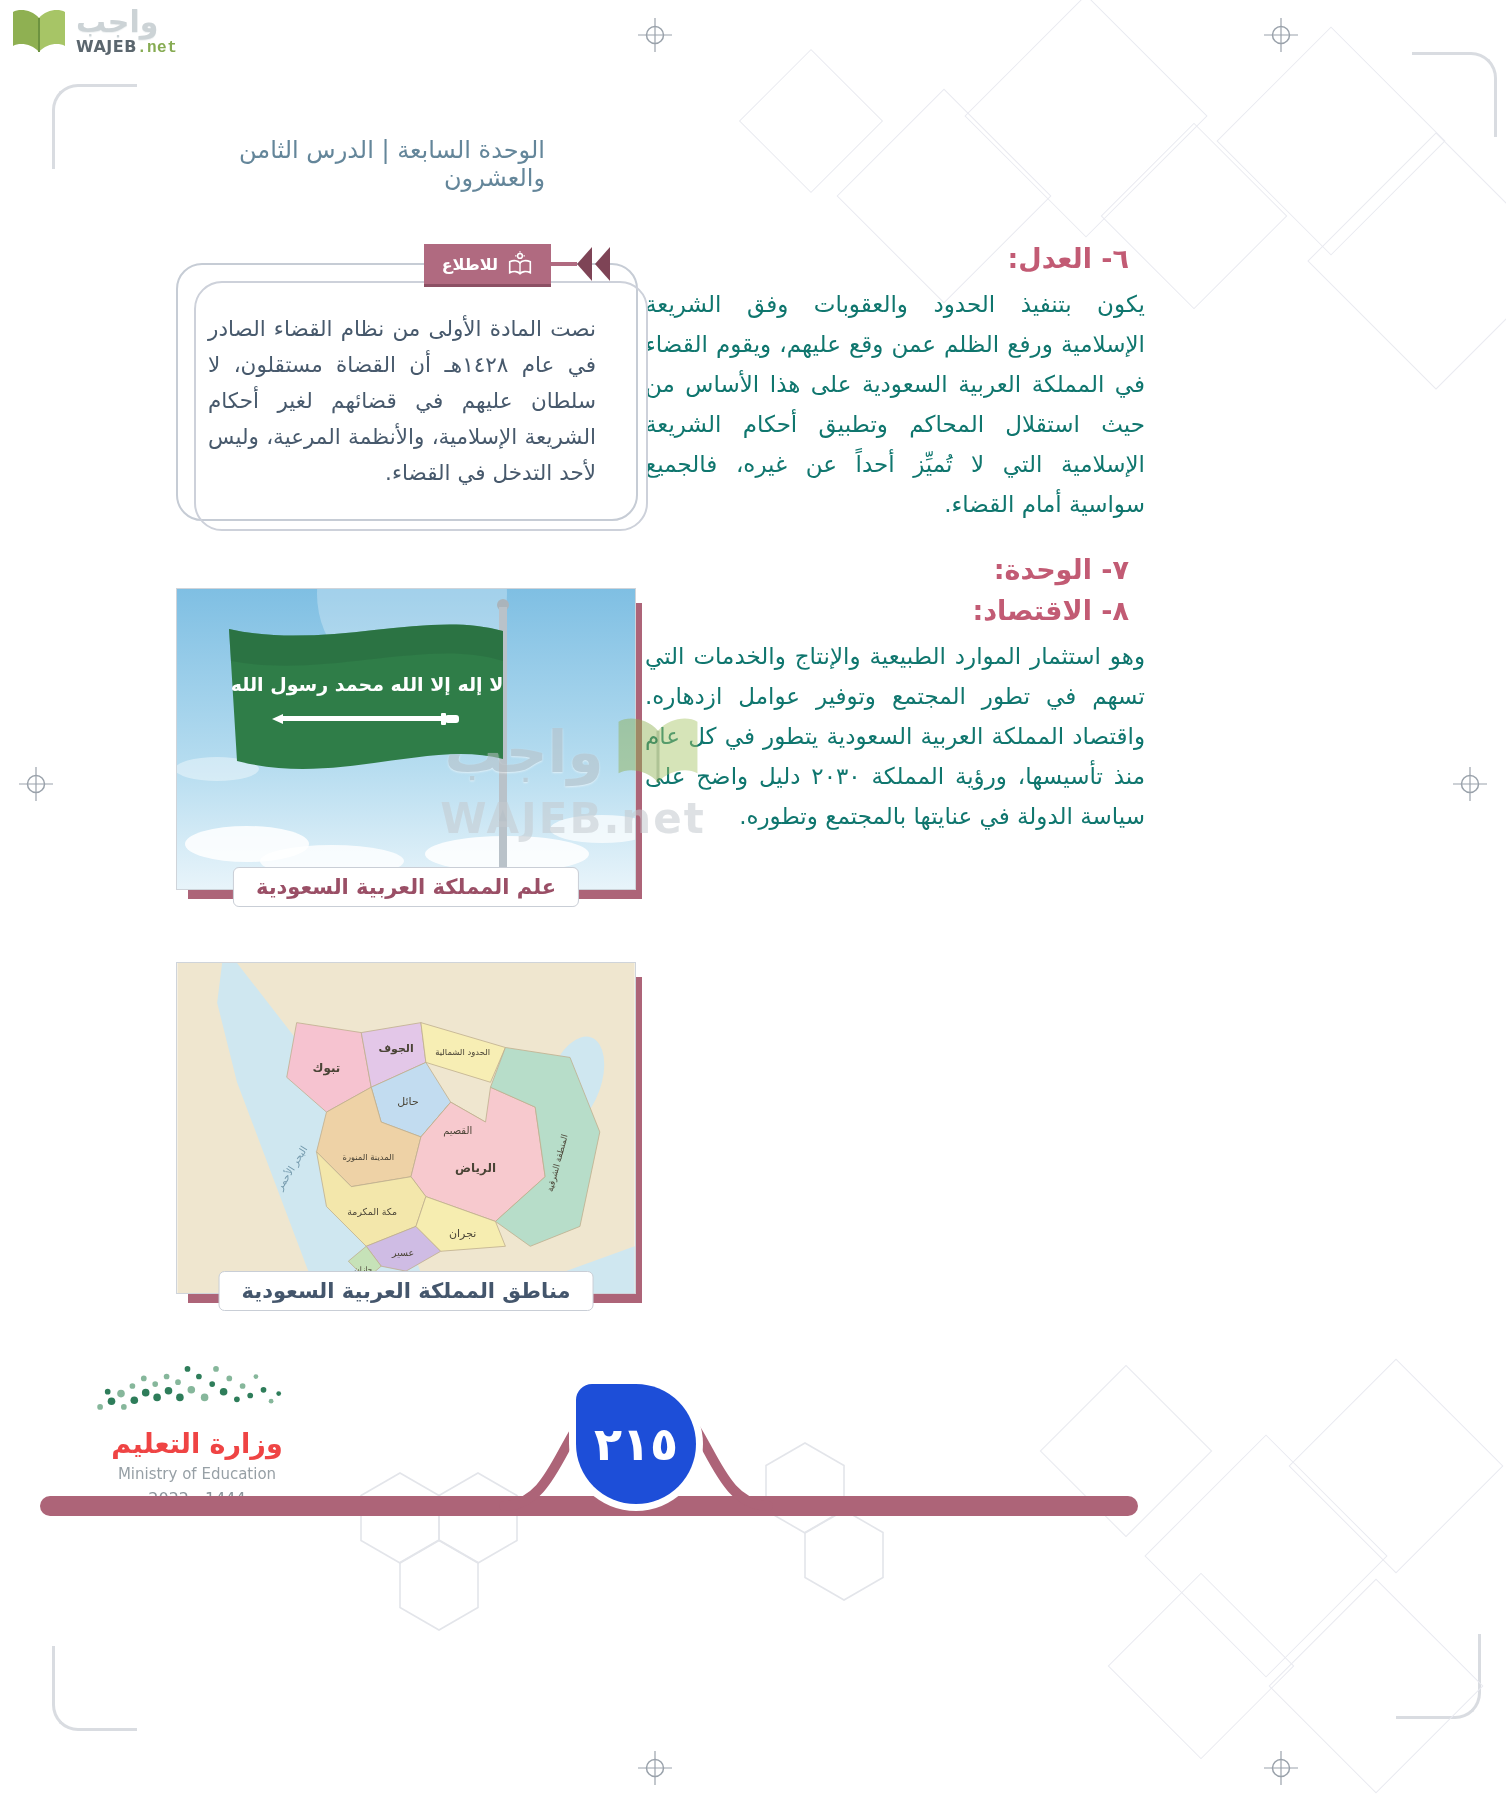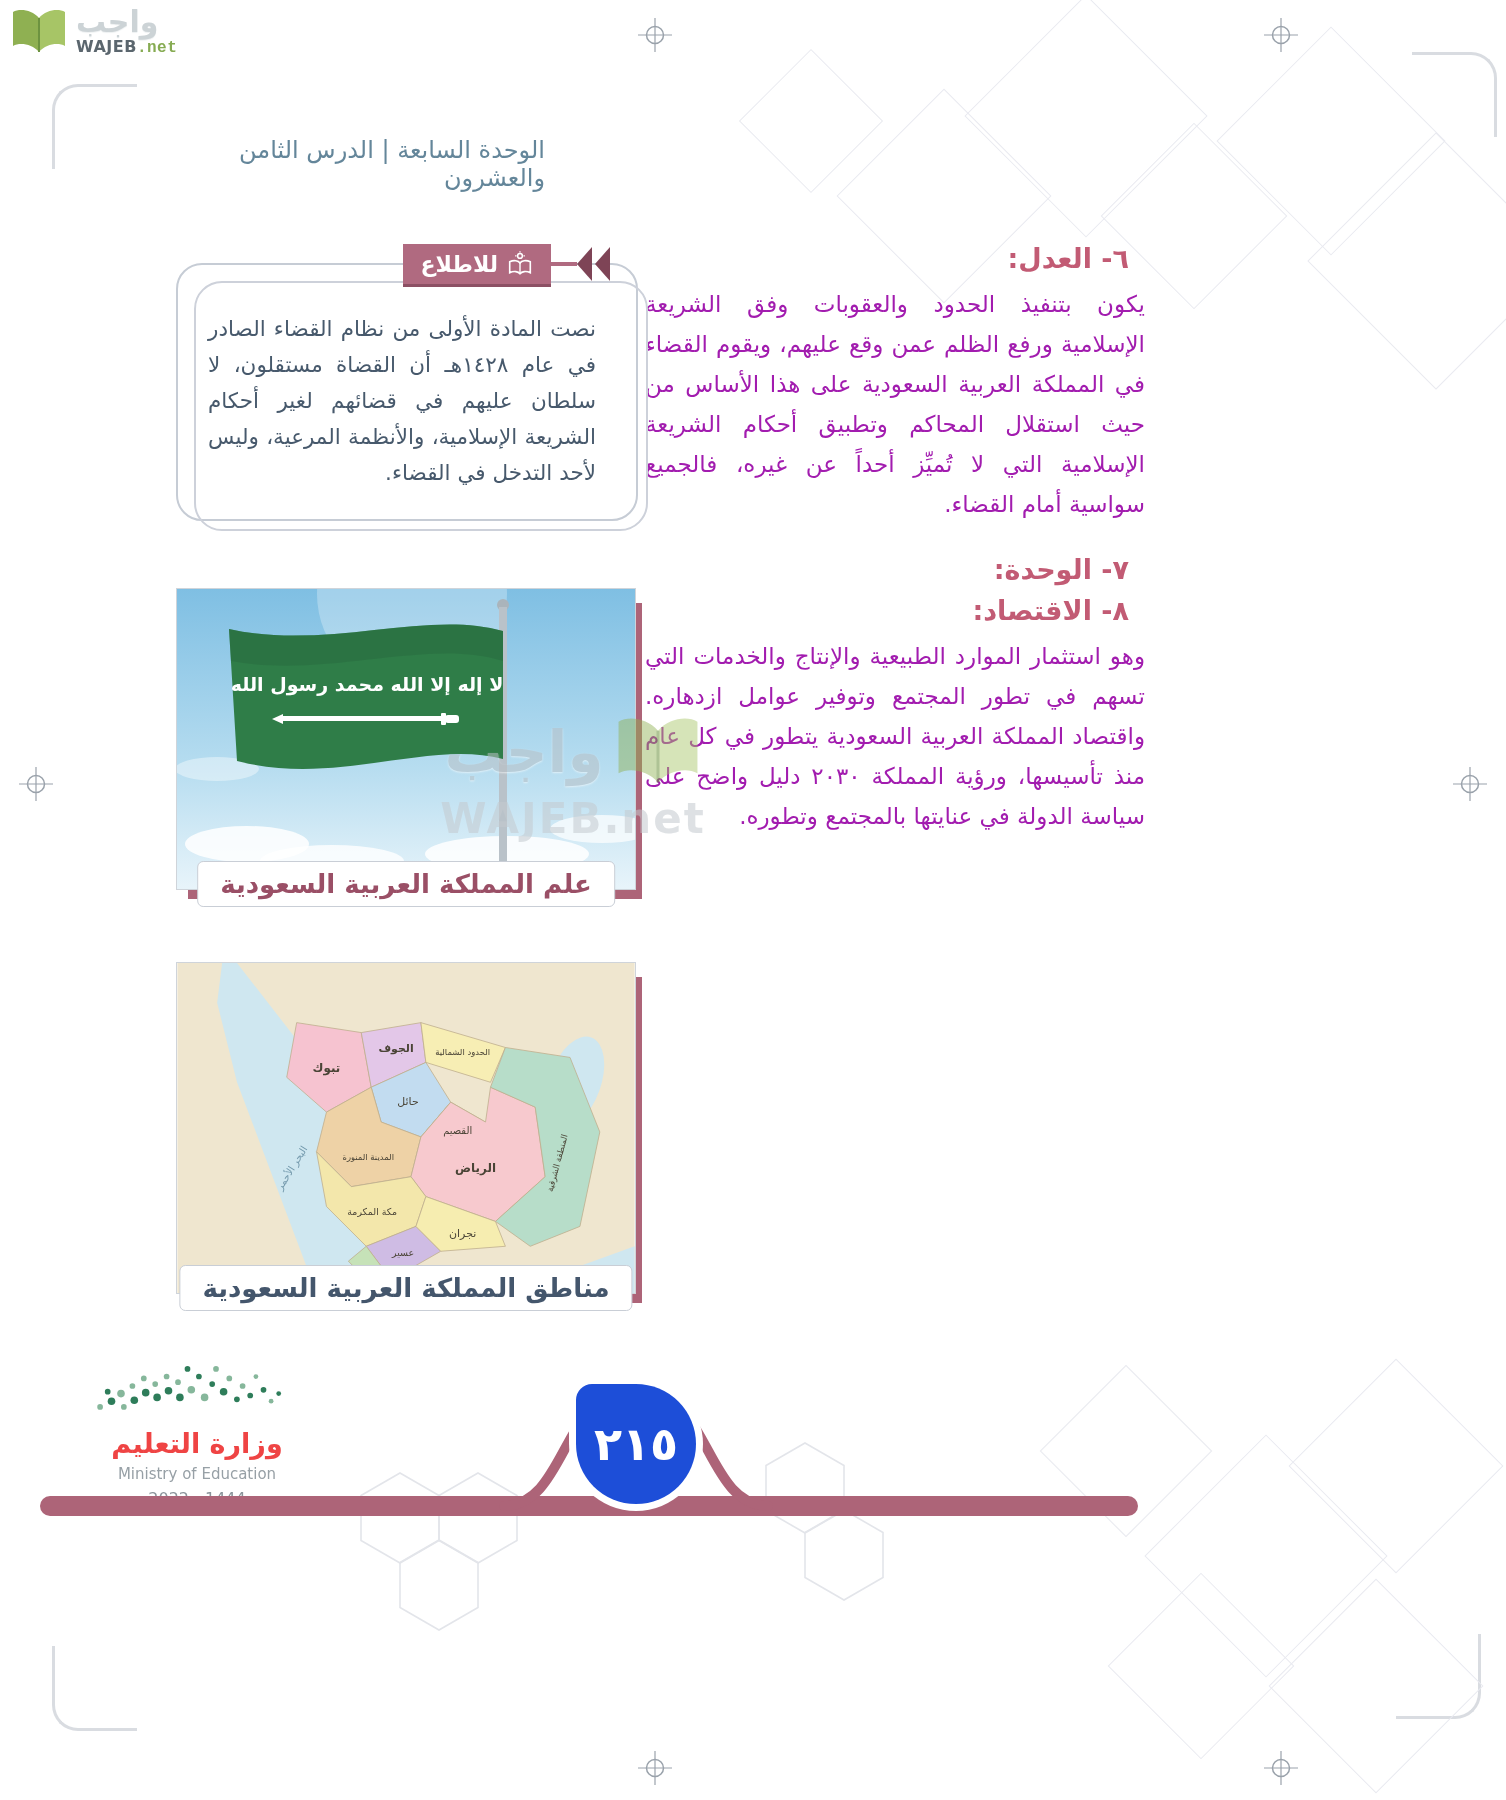--- a/index.html
+++ b/index.html
@@ -22,45 +22,45 @@
   .wl-en{font-size:16px;font-weight:bold;color:#5b666e;letter-spacing:.5px;}
   .wl-en .tld{color:#86ab52;font-family:Liberation Mono, monospace;}
 
   
   .breadcrumb{position:absolute;left:165px;top:136px;width:380px;direction:rtl;text-align:right;
               font-size:24px;color:#64869a;letter-spacing:.3px;z-index:1;}
 
   
   .col-text{position:absolute;left:645px;top:243px;width:500px;direction:rtl;z-index:1;}
   .sec h2{margin:0 16px 10px 0;font-size:27px;font-weight:bold;color:#c25b74;}
-  .sec p{margin:0 0 30px 0;font-size:23px;line-height:40px;color:#a21caf;
+  .sec p{margin:0 0 30px 0;font-size:23px;line-height:40px;color:#0f766e;
          text-align:justify;text-align-last:right;}
 
   
   .callout{position:absolute;left:176px;top:263px;width:458px;background:#fff;
            border:2px solid #c6ccd5;border-radius:26px;z-index:1;isolation:isolate;}
   .callout::after{content:"";position:absolute;left:16px;top:16px;right:-12px;bottom:-12px;
            border:2px solid #cdd1da;border-radius:28px;z-index:-1;}
   .callout-tab{position:absolute;top:-21px;right:26px;display:flex;align-items:center;z-index:2;}
   .tab-badge{display:flex;direction:rtl;align-items:center;gap:9px;background:#b06a80;color:#fff;
-             padding:7px 18px;font-size:22px;font-weight:bold;box-shadow:0 3px 0 #8c5064;}
+             padding:7px 18px;font-size:16px;font-weight:bold;box-shadow:0 3px 0 #8c5064;}
   .tab-line{width:26px;height:4px;background:#b06a80;}
   .chevrons{display:flex;gap:3px;}
   .chevrons i{display:block;width:15px;height:34px;background:#7e4456;
               clip-path:polygon(100% 0,100% 100%,0 50%);}
   .callout-body{margin:0;padding:46px 40px 28px 30px;direction:rtl;font-size:21.5px;line-height:36px;
                 color:#47596c;text-align:justify;text-align-last:right;}
 
   
   .fig{position:absolute;left:176px;width:460px;z-index:1;}
   .fig .frame{display:block;border:1px solid #cfd4da;background:#fff;
               box-shadow:9px 12px 0 -3px #ad6478;}
   .fig-cap{position:absolute;left:50%;bottom:-17px;transform:translateX(-50%);white-space:nowrap;
            background:#fff;border:1.5px solid #c9ced6;border-radius:6px;padding:7px 22px;
-           font-size:26px;font-weight:bold;z-index:2;}
+           font-size:21px;font-weight:bold;z-index:2;}
   .flag-fig{top:588px;}
   .flag-cap{color:#9a4f66;}
   .map-fig{top:962px;}
   .map-cap{color:#44566c;}
 
   
   .watermark{position:absolute;left:428px;top:712px;width:290px;text-align:center;opacity:.55;
              z-index:2;pointer-events:none;}
   .wm-row{display:flex;align-items:center;justify-content:center;gap:10px;}
   .wm-ar{font-size:58px;font-weight:bold;color:#b9c1c7;text-shadow:0 1px 2px #fff;}

